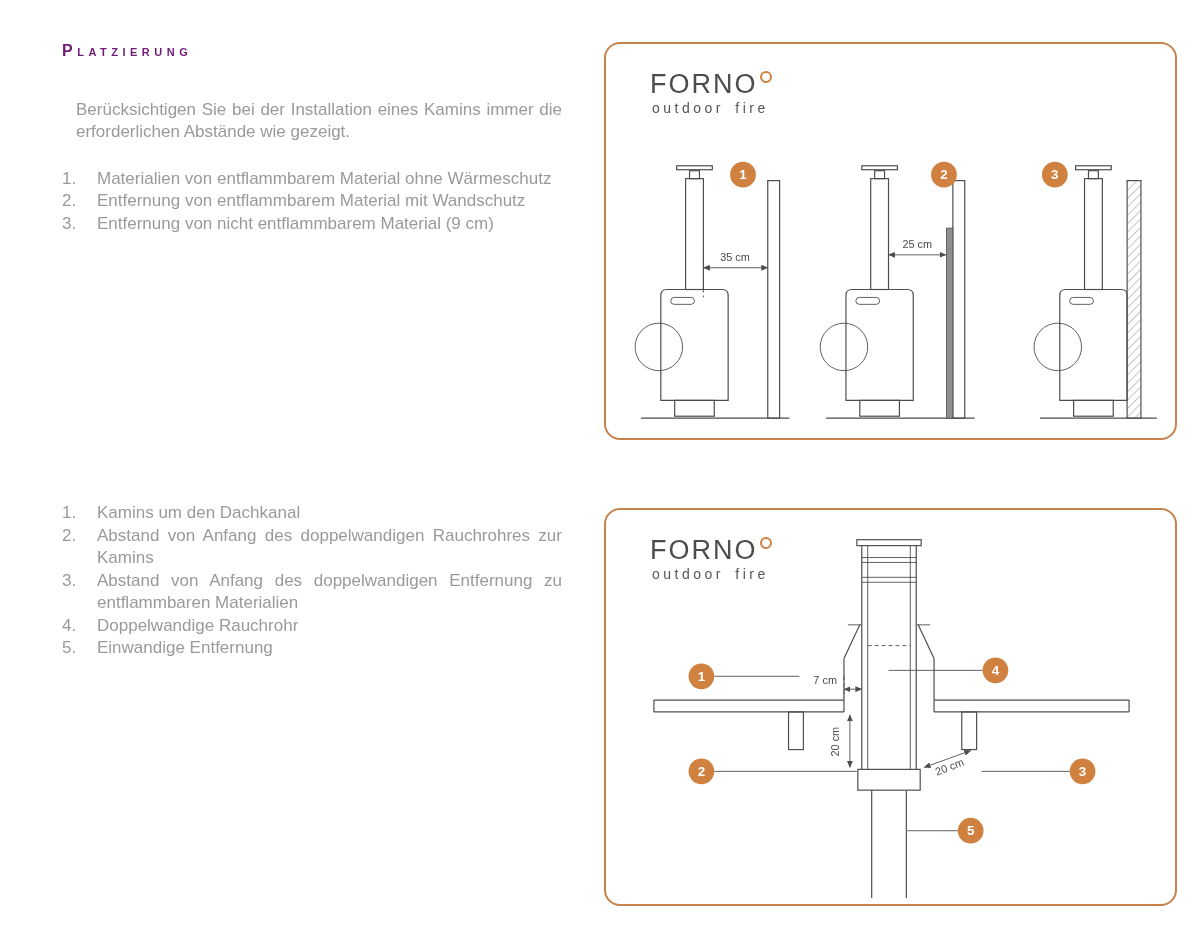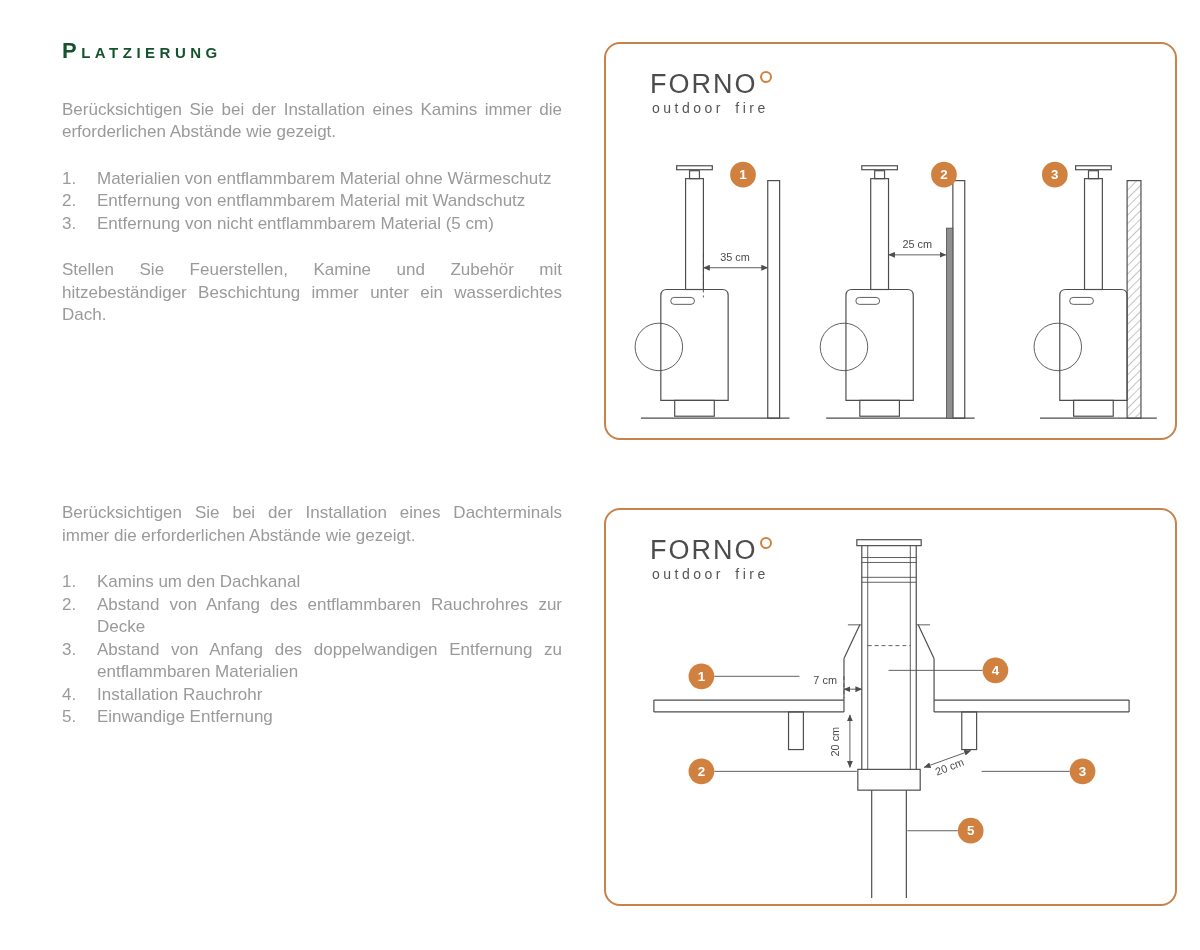--- a/index.html
+++ b/index.html
@@ -4,24 +4,24 @@
 <style>
   html,body{margin:0;padding:0;}
   body{
     width:1200px;height:950px;position:relative;background:#ffffff;
     font-family:"Liberation Sans",sans-serif;overflow:hidden;
   }
   .text-col{position:absolute;left:62px;width:500px;color:#9a9a9a;font-size:17px;line-height:22.5px;}
   #placement-text{top:40px;}
   #roof-text{top:502px;}
   .section-title{
-    font-variant:small-caps;font-weight:bold;font-size:22px;letter-spacing:4.5px;
-    color:#14532d;margin:0 0 36px 0;
+    font-variant:small-caps;font-weight:bold;font-size:16px;letter-spacing:4.5px;
+    color:#701a75;margin:0 0 36px 0;
   }
-  .para{margin:0 0 24px 0;text-align:justify;}
+  .para{margin:0 0 24px 14px;text-align:justify;}
   .num-list{margin:0 0 24px 0;}
   .list-item{display:grid;grid-template-columns:35px 1fr;margin:0;}
   .list-item .txt{text-align:justify;}
   .figure-box{
     position:absolute;left:604px;width:573px;height:398px;box-sizing:border-box;
     border:2px solid #c8824c;border-radius:16px;background:#fff;
   }
   #fig-placement{top:42px;}
   #fig-roof{top:508px;}
   .logo{position:absolute;left:44px;top:26px;z-index:2;}
@@ -46,44 +46,42 @@
     <div class="list-item">
       <span class="num">1.</span>
       <span class="txt">Materialien von entflammbarem Material ohne Wärmeschutz</span>
     </div>
     <div class="list-item">
       <span class="num">2.</span>
       <span class="txt">Entfernung von entflammbarem Material mit Wandschutz</span>
     </div>
     <div class="list-item">
       <span class="num">3.</span>
-      <span class="txt">Entfernung von nicht entflammbarem Material (5 cm)</span>
-    </div>
-  </div>
-  <p class="para">Stellen Sie Feuerstellen, Kamine und Zubehör mit hitzebeständiger Beschichtung immer unter ein wasserdichtes Dach.</p>
+      <span class="txt">Entfernung von nicht entflammbarem Material (9 cm)</span>
+    </div>
+  </div>
 </div>
 
 <div class="text-col" id="roof-text">
-  <p class="para">Berücksichtigen Sie bei der Installation eines Dachterminals immer die erforderlichen Abstände wie gezeigt.</p>
   <div class="num-list">
     <div class="list-item">
       <span class="num">1.</span>
       <span class="txt">Kamins um den Dachkanal</span>
     </div>
     <div class="list-item">
       <span class="num">2.</span>
-      <span class="txt">Abstand von Anfang des entflammbaren Rauchrohres zur Decke</span>
+      <span class="txt">Abstand von Anfang des doppelwandigen Rauchrohres zur Kamins</span>
     </div>
     <div class="list-item">
       <span class="num">3.</span>
       <span class="txt">Abstand von Anfang des doppelwandigen Entfernung zu entflammbaren Materialien</span>
     </div>
     <div class="list-item">
       <span class="num">4.</span>
-      <span class="txt">Installation Rauchrohr</span>
+      <span class="txt">Doppelwandige Rauchrohr</span>
     </div>
     <div class="list-item">
       <span class="num">5.</span>
       <span class="txt">Einwandige Entfernung</span>
     </div>
   </div>
 </div>
 
 <div class="figure-box" id="fig-placement">
   <div class="logo">

